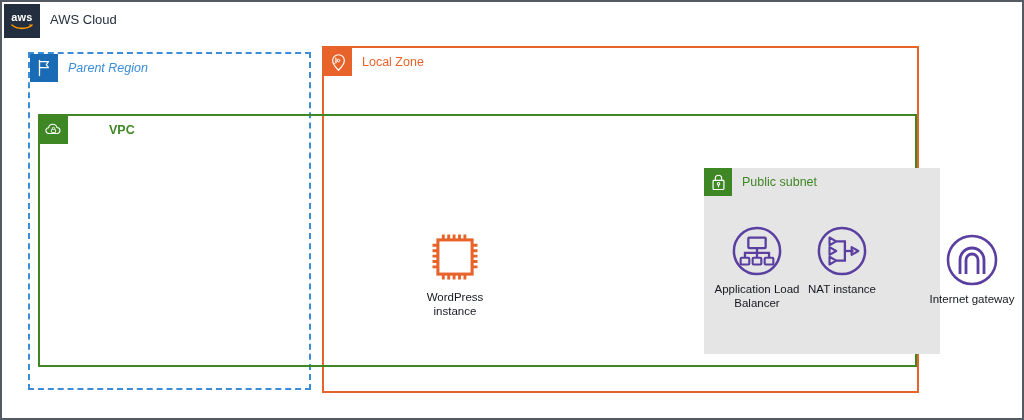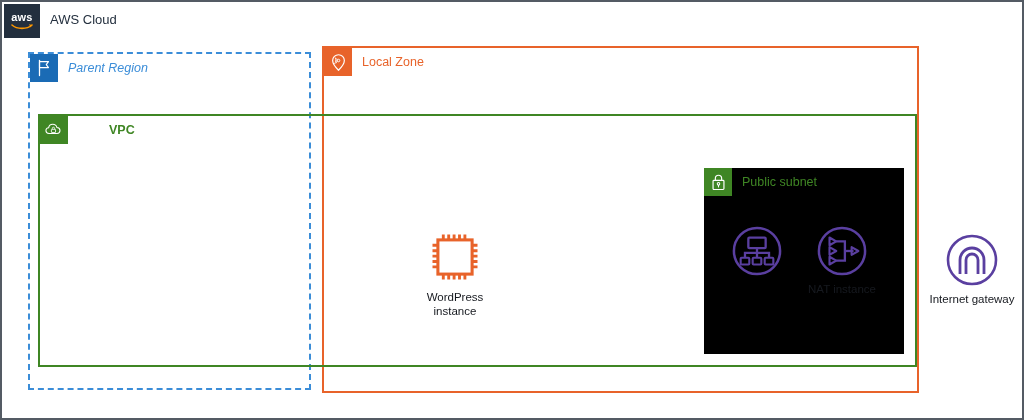--- a/index.html
+++ b/index.html
@@ -81,22 +81,22 @@
   
   .subnet { position: absolute; }
   #private-subnet {
     left: 340px; top: 166px; width: 345px; height: 186px;
     background: #e4eff7;
   }
   #private-subnet .group-icon { background: #1a6bb5; }
   #private-subnet .group-text { color: #5b9bd5; }
 
   #public-subnet {
-    left: 702px; top: 166px; width: 200px; height: 186px;
-    background: #000000;
+    left: 702px; top: 166px; width: 236px; height: 186px;
+    background: #e5e5e5;
   }
   #public-subnet .group-icon { background: #3f8624; }
   #public-subnet .group-text { color: #3f8624; }
 
   
   #asg {
     position: absolute;
     left: 372px; top: 197px; width: 153px; height: 131px;
     border: 2px dashed #e8632a;
   }
@@ -220,20 +220,24 @@
         <circle cx="26" cy="26" r="24" stroke="#5a3fa0" stroke-width="2.6" fill="none"></circle>
         <rect x="17" y="12" width="18" height="11" rx="1" stroke="#5a3fa0" stroke-width="2.4" fill="none"></rect>
         <path d="M26 23 L26 28" stroke="#5a3fa0" stroke-width="2.4"></path>
         <path d="M13.5 33 L13.5 28 L38.5 28 L38.5 33" stroke="#5a3fa0" stroke-width="2.4" fill="none"></path>
         <path d="M26 28 L26 33" stroke="#5a3fa0" stroke-width="2.4"></path>
         <rect x="9" y="33" width="9" height="7" rx="1" stroke="#5a3fa0" stroke-width="2.2" fill="none"></rect>
         <rect x="21.5" y="33" width="9" height="7" rx="1" stroke="#5a3fa0" stroke-width="2.2" fill="none"></rect>
         <rect x="34" y="33" width="9" height="7" rx="1" stroke="#5a3fa0" stroke-width="2.2" fill="none"></rect>
       </svg>
     </div>
+    <div class="node-label">
+      <div>Application Load</div>
+      <div>Balancer</div>
+    </div>
   </div>
 
   <div class="node" id="node-nat">
     <div class="node-icon">
       <svg width="50" height="50" viewBox="0 0 52 52">
         <circle cx="26" cy="26" r="24" stroke="#5a3fa0" stroke-width="2.6" fill="none"></circle>
         <path d="M13 12 L20 16 L13 20 Z" stroke="#5a3fa0" stroke-width="2.2" fill="none" stroke-linejoin="round"></path>
         <path d="M13 22 L20 26 L13 30 Z" stroke="#5a3fa0" stroke-width="2.2" fill="none" stroke-linejoin="round"></path>
         <path d="M13 32 L20 36 L13 40 Z" stroke="#5a3fa0" stroke-width="2.2" fill="none" stroke-linejoin="round"></path>
         <path d="M20 16 L29 16 L29 36 L20 36" stroke="#5a3fa0" stroke-width="2.4" fill="none"></path>

